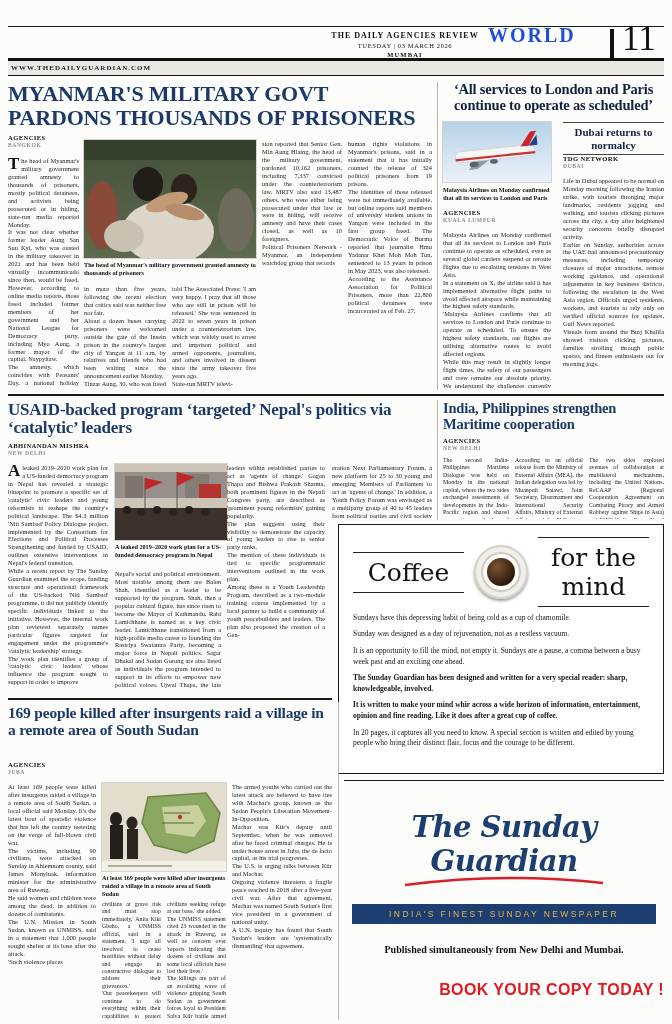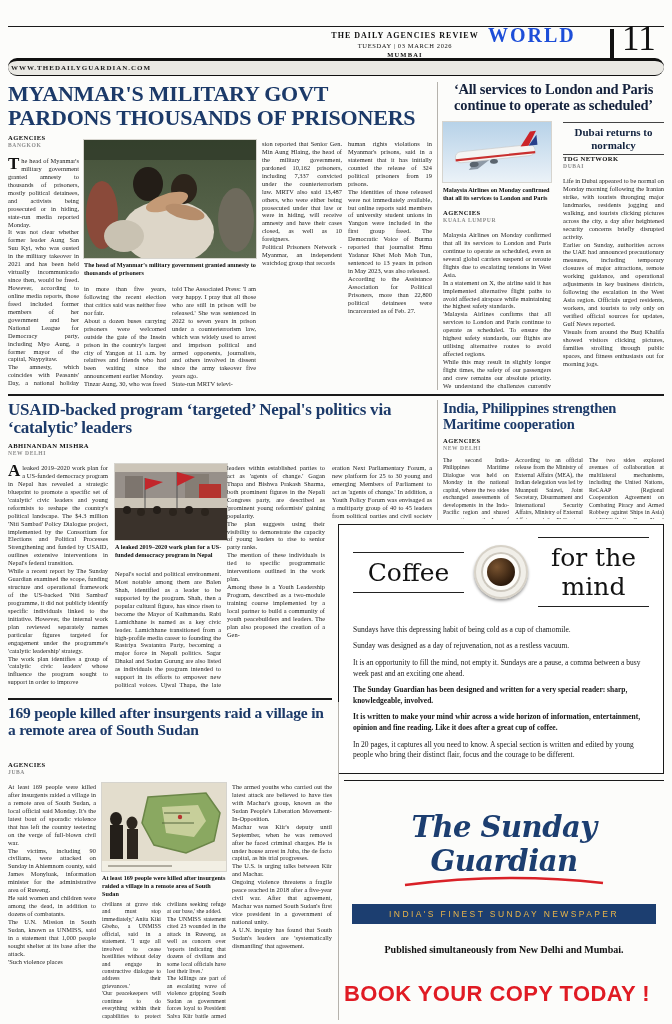--- a/index.html
+++ b/index.html
@@ -9,21 +9,21 @@
   .hrule{background:#1a1a1a;}
   .vrule{background:#b5b2ac;}
   
   .mast-info{text-align:center;color:#111;}
   .mast-name{font-size:8px;font-weight:bold;letter-spacing:1px;}
   .mast-date{font-size:6.5px;letter-spacing:.6px;margin-top:2px;}
   .mast-city{font-size:6.5px;font-weight:bold;letter-spacing:1.2px;margin-top:2px;}
   .world{font-size:20px;font-weight:bold;letter-spacing:2px;color:#1d4ed8;}
   .pagenum{font-size:35px;font-weight:400;color:#101010;}
   .url-strip{background:#e9e8e3;border-top:3px solid #111;border-bottom:1.5px solid #111;
-             font-size:7px;font-weight:bold;letter-spacing:1px;line-height:14px;padding-left:3px;color:#222;border-radius:9px;}
+             font-size:7px;font-weight:bold;letter-spacing:1px;line-height:14px;padding-left:3px;color:#222;}
   
   .headline{color:#1c3a69;font-weight:bold;line-height:1.08;letter-spacing:-.2px;}
   .headline.black{color:#14213c;}
   .byline-name{font-size:6.6px;font-weight:bold;letter-spacing:.4px;color:#101010;}
   .byline-loc{font-size:5.6px;font-weight:bold;letter-spacing:.6px;color:#8d8d8d;margin-top:1px;}
   .body-col{font-size:6.4px;line-height:1.24;text-align:justify;white-space:pre-line;
             overflow:hidden;color:#1d1d1d;}
   .body-col.small{font-size:5.9px;line-height:1.26;}
   .twocol{column-count:2;column-gap:6px;}
   .dropcap::first-letter{font-size:17px;font-weight:bold;float:left;line-height:12px;padding:1px 2px 0 0;color:#111;}
@@ -35,31 +35,31 @@
   .ad{border:1.5px solid #1a1a1a;background:#fff;padding:12px 14px;box-sizing:border-box;}
   .ad-titlerow{display:flex;align-items:center;gap:10px;}
   .ad-title{flex:1;font-size:25px;color:#121212;text-align:center;border-top:1px solid #222;
             border-bottom:1px solid #222;padding:5px 0;font-family:"DejaVu Serif",serif;}
   .cup-wrap{width:54px;height:54px;position:relative;flex:0 0 auto;}
   .saucer{position:absolute;inset:0;border-radius:50%;background:#f1efe9;
           box-shadow:inset 0 0 0 2px #d7d2c8,0 2px 3px rgba(0,0,0,.4);}
   .cupring{position:absolute;inset:7px;border-radius:50%;background:#fdfcf9;box-shadow:inset 0 0 0 2px #cdc8be;}
   .coffee{position:absolute;inset:13px;border-radius:50%;
           background:radial-gradient(circle at 35% 32%,#7a5430,#2c1a0c 72%);}
-  .ad-body{margin-top:18px;}
+  .ad-body{margin-top:6px;}
   .ad-body p{margin:0 0 5.5px 0;font-size:7.5px;line-height:1.45;color:#161616;}
   .ad-body p.b{font-weight:bold;}
   
   .sg-logo{font-size:29px;font-weight:bold;font-style:italic;color:#1c3e70;text-align:center;
            font-family:"DejaVu Serif",serif;letter-spacing:-.5px;}
   .sg-bar{background:#1c3e70;color:#e9b54a;font-family:"Liberation Sans",sans-serif;
           font-size:8.5px;letter-spacing:2.4px;text-align:center;line-height:20px;height:20px;}
   .sg-pub{font-size:10px;font-weight:bold;text-align:center;color:#111;}
-  .sg-cta{font-family:"Liberation Sans",sans-serif;font-size:22px;font-weight:bold;color:#e01b24;
-          text-align:left;letter-spacing:.4px;}
+  .sg-cta{font-family:"Liberation Sans",sans-serif;font-size:16px;font-weight:bold;color:#e01b24;
+          text-align:right;letter-spacing:.4px;}
 </style>
 </head>
 <body>
 
 <div class="page">
 
   <div class="abs hrule" style="left:8px;top:26px;width:656px;height:1px;"></div>
   <div class="abs mast-info" style="left:298px;top:31px;width:214px;">
     <div class="mast-name">THE DAILY AGENCIES REVIEW</div>
     <div class="mast-date">TUESDAY | 03 MARCH 2026</div>

